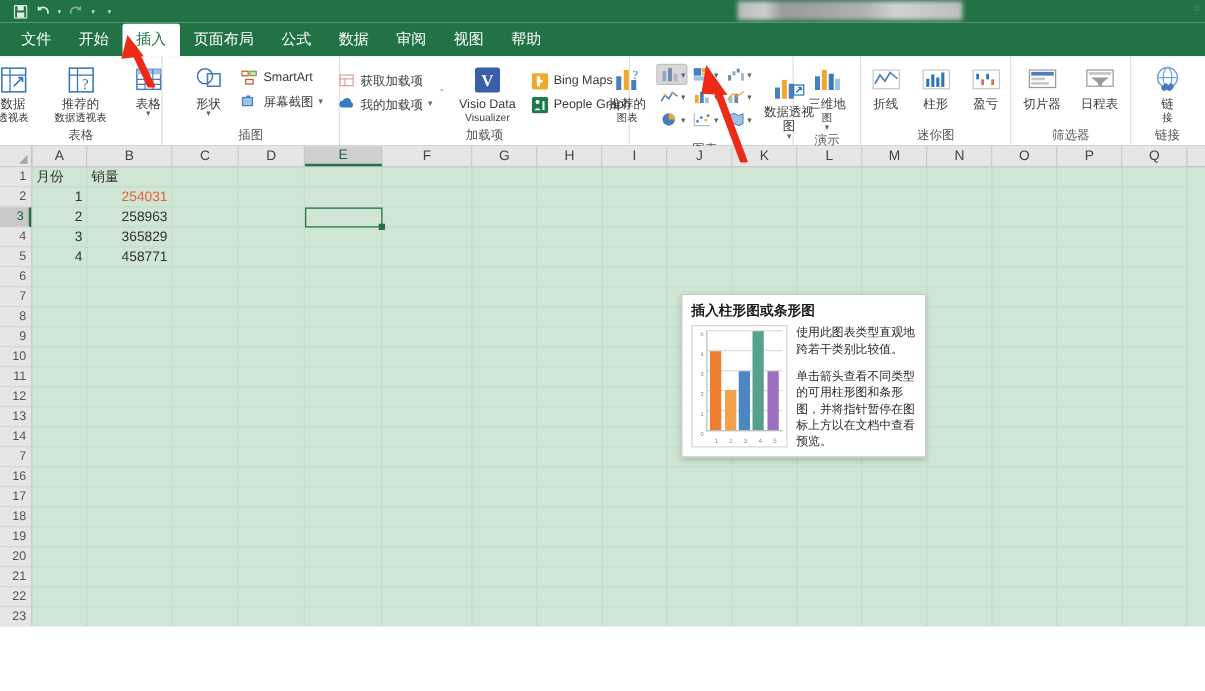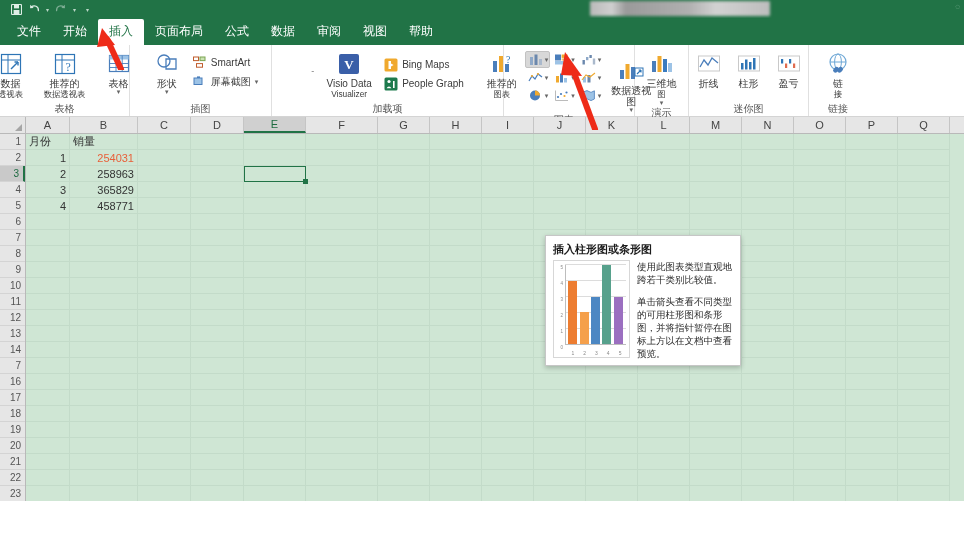--- a/index.html
+++ b/index.html
@@ -323,20 +323,41 @@
             <span class="slbl">屏幕截图</span>
             <span class="caret-dn">▾</span>
           </div>
         </div>
       </div>
       <div class="group-label">插图</div>
     </div>
 
     <div class="group" style="width:232px">
       <div class="group-body" style="gap:6px">
+        <div class="stack" style="padding-top:6px">
+          <div class="smallrow">
+            <span class="sico">
+              <svg width="13" height="13" viewBox="0 0 13 13">
+                  <rect x="1" y="2" width="10.5" height="8.5" fill="none" stroke="#e0a0a0" stroke-width="1"></rect>
+                  <line x1="1" y1="5" x2="11.5" y2="5" stroke="#e0a0a0" stroke-width="1"></line>
+                  <line x1="5" y1="5" x2="5" y2="10.5" stroke="#e0a0a0" stroke-width="1"></line>
+                </svg>
+            </span>
+            <span class="slbl">获取加载项</span>
+          </div>
+          <div class="smallrow">
+            <span class="sico">
+              <svg width="13" height="13" viewBox="0 0 13 13">
+                  <path d="M2 9 a3 3 0 0 1 1.2 -5.6 a3.6 3.6 0 0 1 6.8 1.2 a2.6 2.6 0 0 1 0.4 4.4 Z" fill="#3a7bbf"></path>
+                </svg>
+            </span>
+            <span class="slbl">我的加载项</span>
+            <span class="caret-dn">▾</span>
+          </div>
+        </div>
         <span style="font-size:9px;color:#777;align-self:center;padding-bottom:10px">-</span>
         <div class="bigbtn" style="width:58px">
           <div class="ico">
             <svg width="22" height="22" viewBox="0 0 22 22">
                 <rect x="1" y="1" width="20" height="20" rx="2" fill="#3a5fa8"></rect>
                 <text x="11" y="16" font-size="13" fill="#ffffff" text-anchor="middle" font-family="Liberation Serif, serif" font-weight="bold">V</text>
               </svg>
           </div>
           <div class="lbl">
             <span>Visio Data</span>
@@ -562,20 +583,46 @@
                 <rect x="12" y="5" width="2.2" height="4.5" fill="#2e75b6"></rect>
                 <rect x="16" y="9.5" width="2.2" height="4.5" fill="#e06c4f"></rect>
               </svg>
           </div>
           <div class="lbl">盈亏</div>
         </div>
       </div>
       <div class="group-label">迷你图</div>
     </div>
 
+    <div class="group" style="width:96px">
+      <div class="group-body">
+        <div class="bigbtn" style="width:44px">
+          <div class="ico">
+            <svg width="26" height="20" viewBox="0 0 26 20">
+                <rect x="2.5" y="2" width="21" height="14" fill="#fff" stroke="#9b9b9b" stroke-width="1"></rect>
+                <rect x="4" y="3.5" width="18" height="3" fill="#4a7ebb"></rect>
+                <rect x="4" y="8" width="11" height="2.2" fill="#c9c9c9"></rect>
+                <rect x="4" y="11.6" width="14" height="2.2" fill="#c9c9c9"></rect>
+              </svg>
+          </div>
+          <div class="lbl">切片器</div>
+        </div>
+        <div class="bigbtn" style="width:44px">
+          <div class="ico">
+            <svg width="26" height="20" viewBox="0 0 26 20">
+                <rect x="2.5" y="2" width="21" height="13" fill="#fff" stroke="#9b9b9b" stroke-width="1"></rect>
+                <rect x="4" y="3.5" width="18" height="2.4" fill="#c9c9c9"></rect>
+                <path d="M6 8 L20 8 L14.6 12.5 L14.6 15.5 L11.4 14 L11.4 12.5 Z" fill="#9b9b9b"></path>
+              </svg>
+          </div>
+          <div class="lbl">日程表</div>
+        </div>
+      </div>
+      <div class="group-label">筛选器</div>
+    </div>
 
     <div class="group" style="width:58px;border-right:none">
       <div class="group-body">
         <div class="bigbtn" style="width:44px">
           <div class="ico">
             <svg width="26" height="24" viewBox="0 0 26 24">
                 <circle cx="13" cy="10" r="8" fill="none" stroke="#6fa8d6" stroke-width="1.2"></circle>
                 <ellipse cx="13" cy="10" rx="3.4" ry="8" fill="none" stroke="#6fa8d6" stroke-width="1"></ellipse>
                 <line x1="5" y1="10" x2="21" y2="10" stroke="#6fa8d6" stroke-width="1"></line>
                 <path d="M10 15.5 a2.3 2.3 0 0 1 3.3 3.3 l-1.2 1.2 a2.3 2.3 0 0 1 -3.3 -3.3 Z" fill="#4a7ebb"></path>

